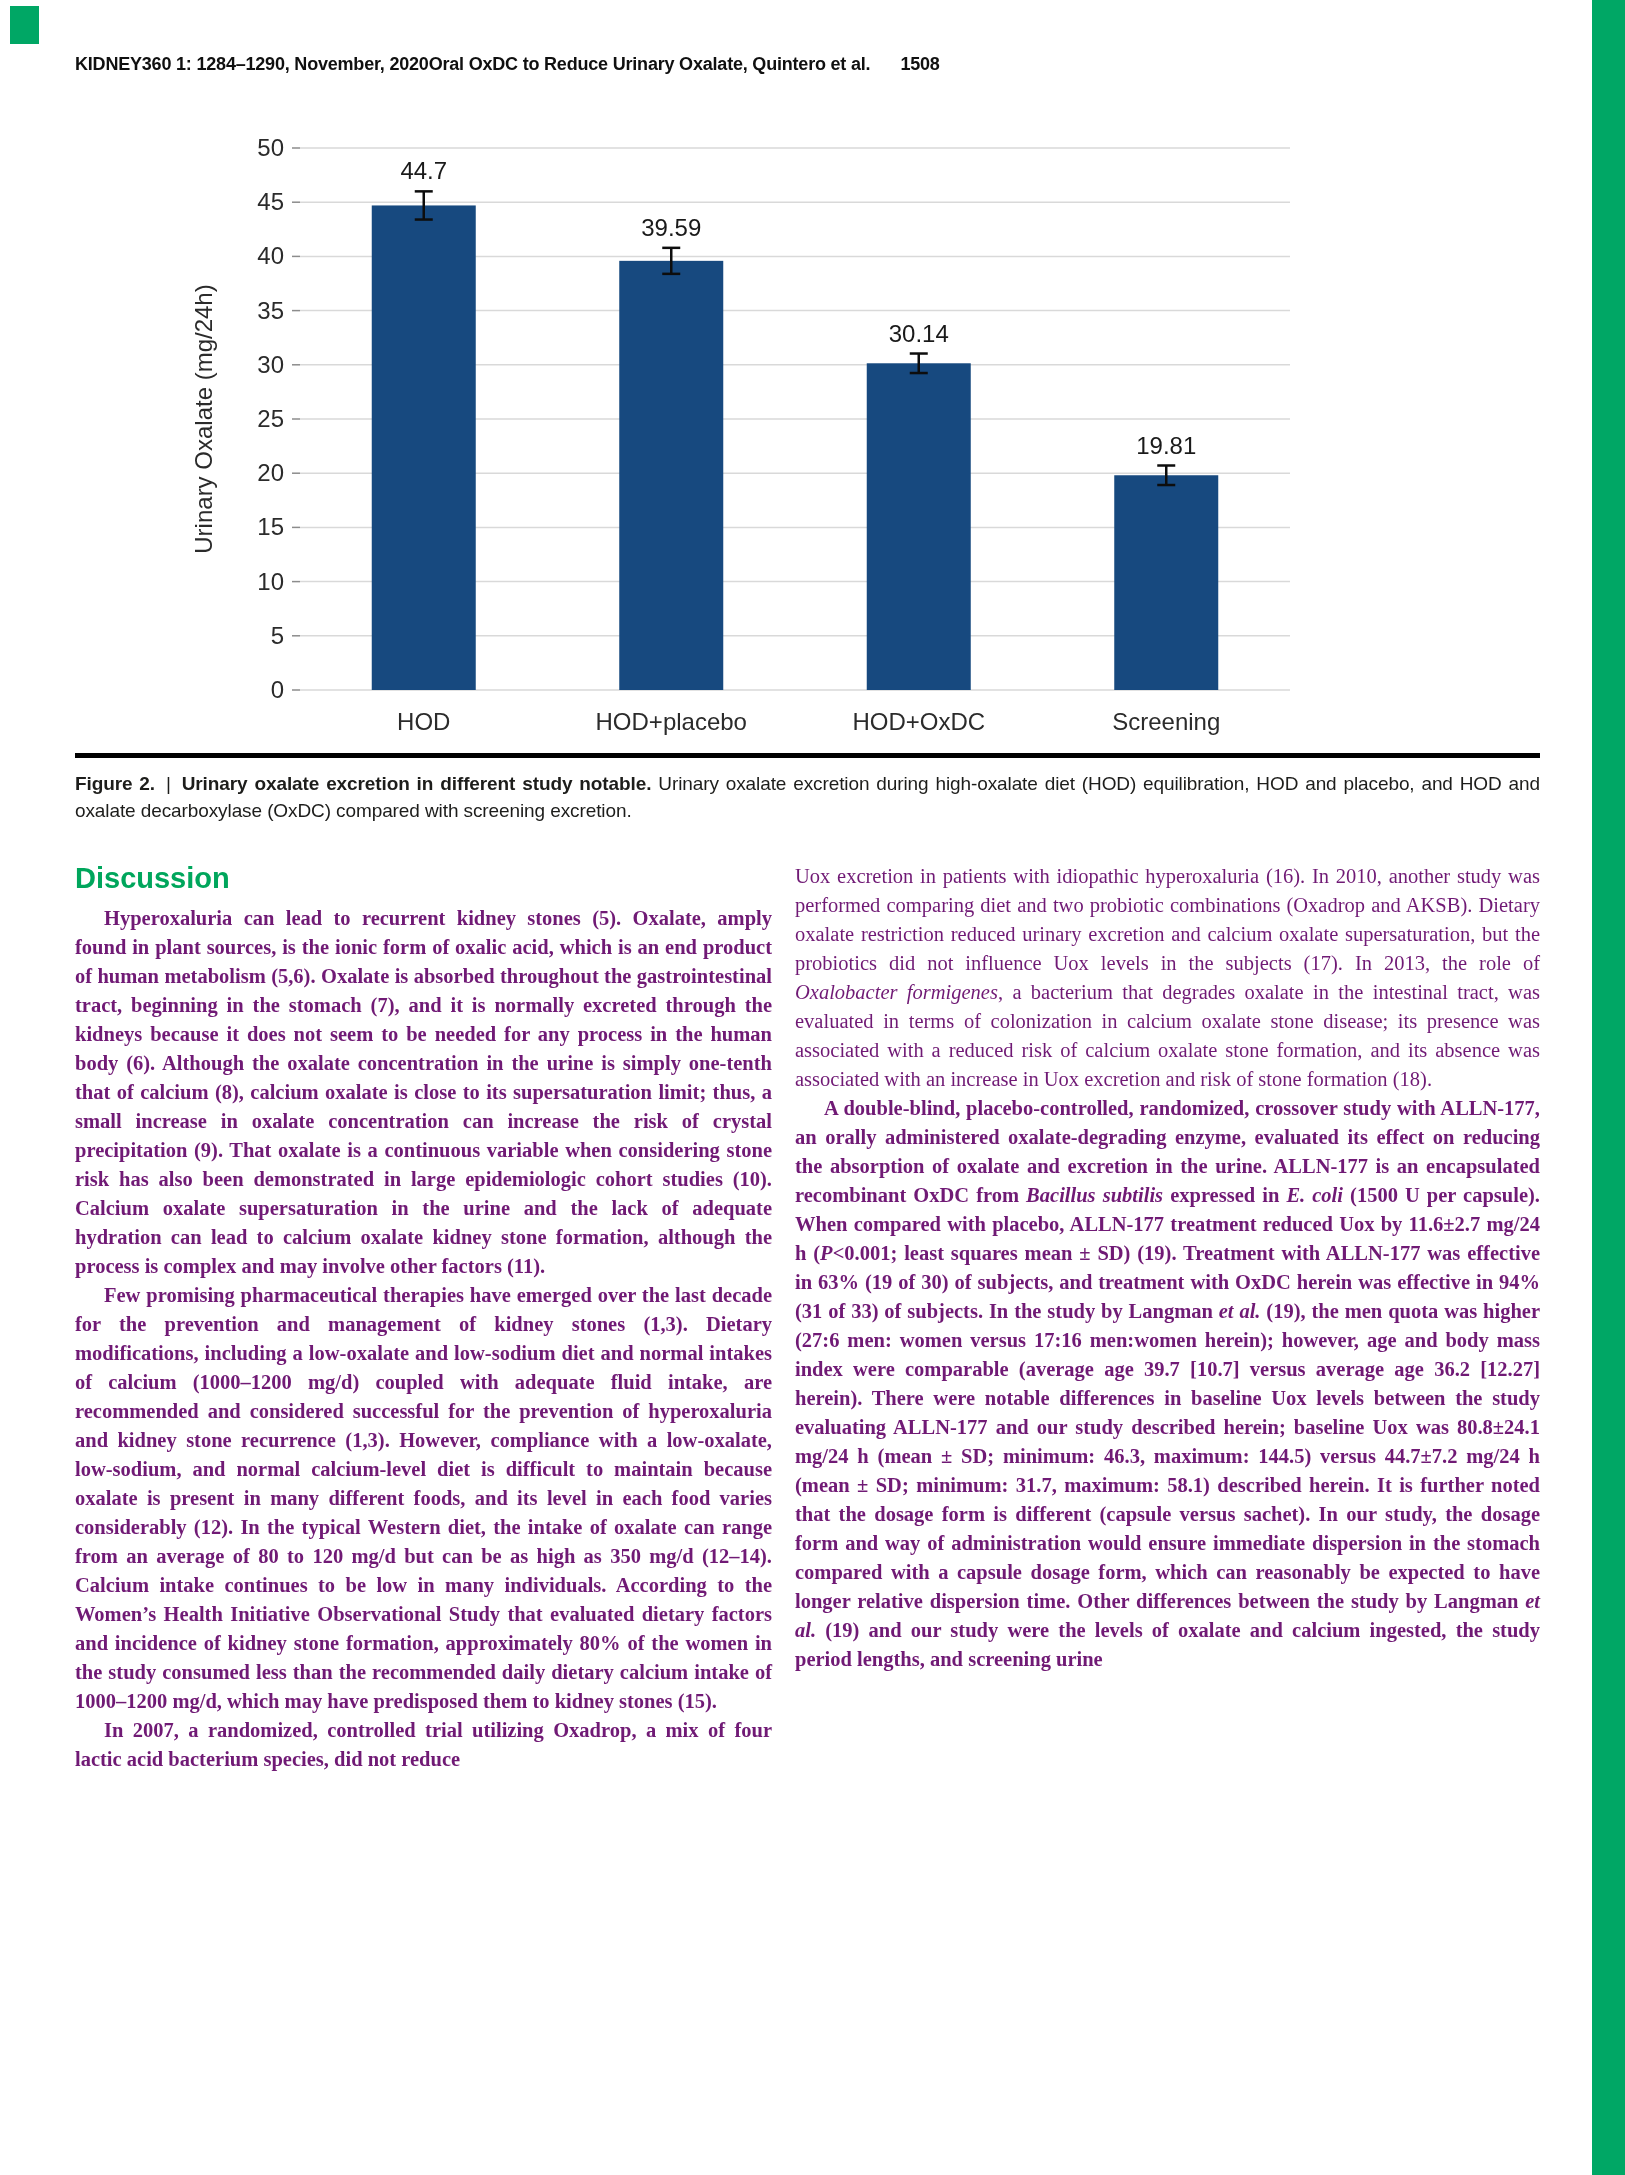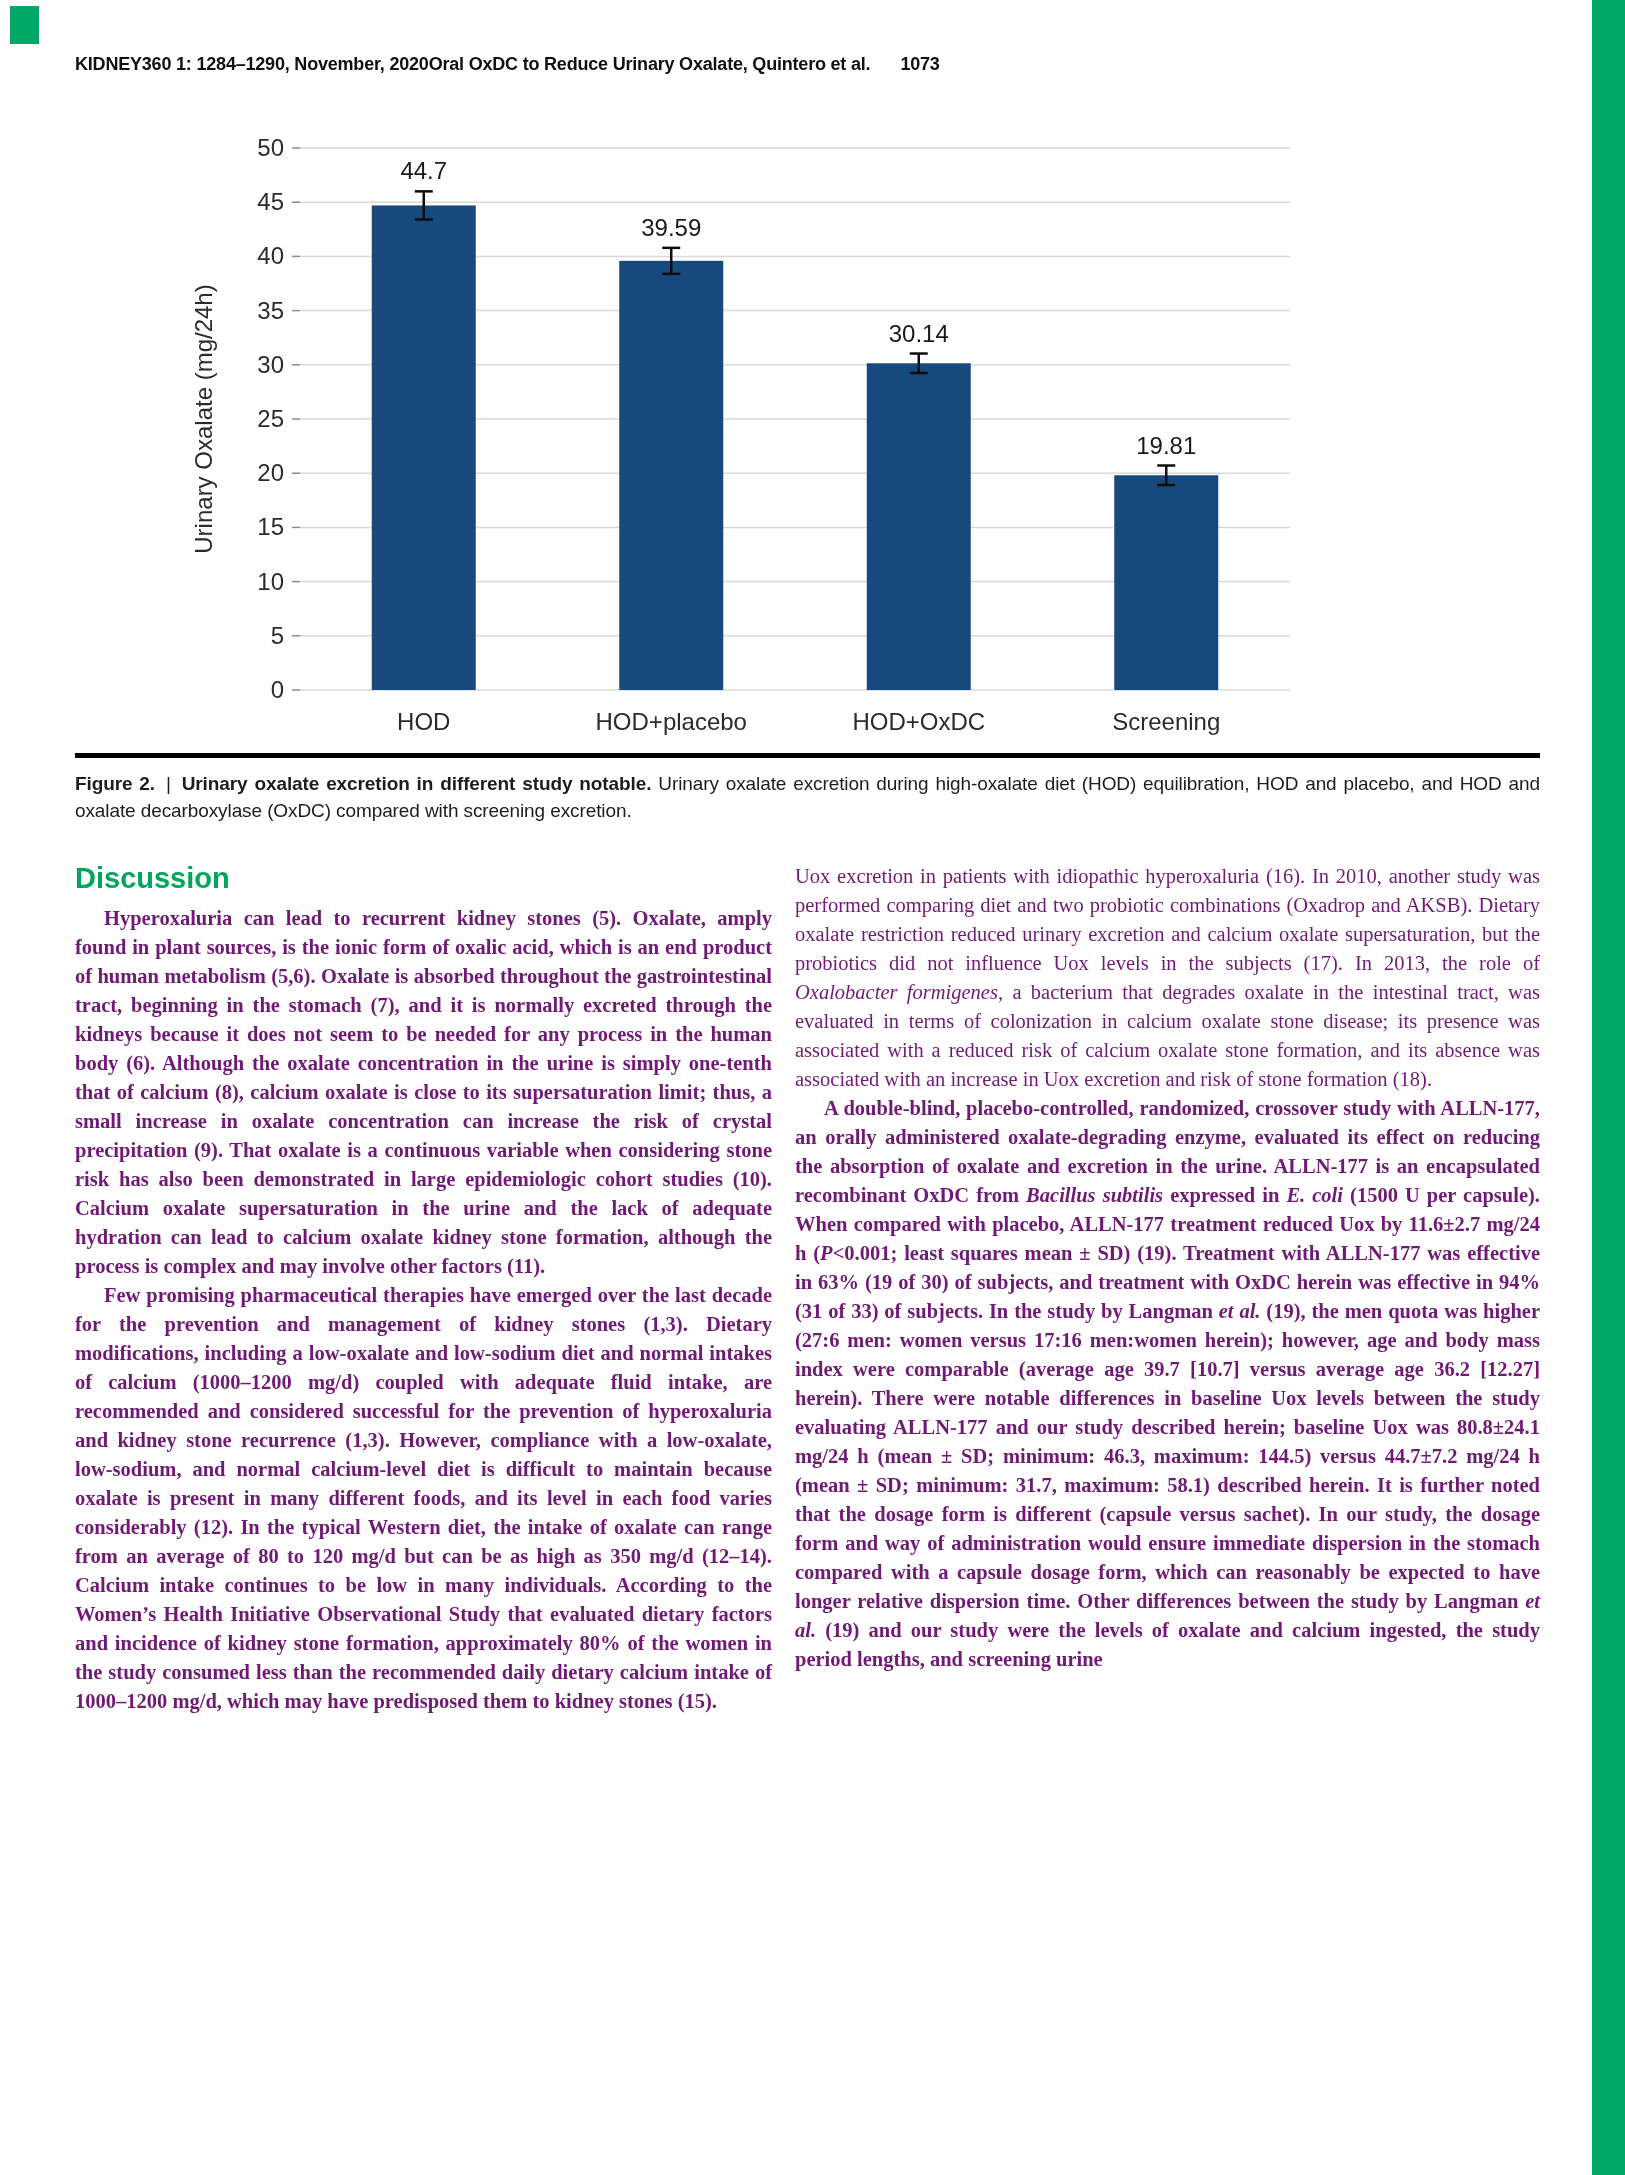--- a/index.html
+++ b/index.html
@@ -41,21 +41,21 @@
   .it{font-style:italic;}
 </style>
 </head>
 <body>
 
 <div class="corner-mark"></div>
 <div class="green-edge"></div>
 
 <div class="page-header">
   <span>KIDNEY360 1: 1284–1290, November, 2020</span>
-  <span><span>Oral OxDC to Reduce Urinary Oxalate, Quintero et al.</span><span class="page-num">1073</span></span>
+  <span><span>Oral OxDC to Reduce Urinary Oxalate, Quintero et al.</span><span class="page-num">1508</span></span>
 </div>
 
 <div class="figure-area">
   <svg id="chart-svg" width="1230" height="618">
       <line x1="225" y1="560" x2="1215" y2="560" stroke="#d9d9d9" stroke-width="1.5"></line>
       <line x1="217" y1="560" x2="225" y2="560" stroke="#8c8c8c" stroke-width="1.5"></line>
       <text x="209" y="568" text-anchor="end" class="tick">0</text>
       <line x1="225" y1="505.8" x2="1215" y2="505.8" stroke="#d9d9d9" stroke-width="1.5"></line>
       <line x1="217" y1="505.8" x2="225" y2="505.8" stroke="#8c8c8c" stroke-width="1.5"></line>
       <text x="209" y="513.8" text-anchor="end" class="tick">5</text>
@@ -121,19 +121,20 @@
   <span class="b">Urinary oxalate excretion in different study notable.</span>
   <span>Urinary oxalate excretion during high-oxalate diet (HOD) equilibration, HOD and placebo, and HOD and oxalate decarboxylase (OxDC) compared with screening excretion.</span>
 </p>
 
 <div class="discussion">
   <div class="columns">
     <div class="col col-left" id="col-left">
       <h2>Discussion</h2>
     <p class="indent"><span>Hyperoxaluria can lead to recurrent kidney stones (5). Oxalate, amply found in plant sources, is the ionic form of oxalic acid, which is an end product of human metabolism (5,6). Oxalate is absorbed throughout the gastrointestinal tract, beginning in the stomach (7), and it is normally excreted through the kidneys because it does not seem to be needed for any process in the human body (6). Although the oxalate concentration in the urine is simply one-tenth that of calcium (8), calcium oxalate is close to its supersaturation limit; thus, a small increase in oxalate concentration can increase the risk of crystal precipitation (9). That oxalate is a continuous variable when considering stone risk has also been demonstrated in large epidemiologic cohort studies (10). Calcium oxalate supersaturation in the urine and the lack of adequate hydration can lead to calcium oxalate kidney stone formation, although the process is complex and may involve other factors (11).</span></p>
         <p class="indent"><span>Few promising pharmaceutical therapies have emerged over the last decade for the prevention and management of kidney stones (1,3). Dietary modifications, including a low-oxalate and low-sodium diet and normal intakes of calcium (1000–1200 mg/d) coupled with adequate fluid intake, are recommended and considered successful for the prevention of hyperoxaluria and kidney stone recurrence (1,3). However, compliance with a low-oxalate, low-sodium, and normal calcium-level diet is difficult to maintain because oxalate is present in many different foods, and its level in each food varies considerably (12). In the typical Western diet, the intake of oxalate can range from an average of 80 to 120 mg/d but can be as high as 350 mg/d (12–14). Calcium intake continues to be low in many individuals. According to the Women’s Health Initiative Observational Study that evaluated dietary factors and incidence of kidney stone formation, approximately 80% of the women in the study consumed less than the recommended daily dietary calcium intake of 1000–1200 mg/d, which may have predisposed them to kidney stones (15).</span></p>
+        <p class="indent"><span>In 2007, a randomized, controlled trial utilizing Oxadrop, a mix of four lactic acid bacterium species, did not reduce</span></p>
       </div>
     <div class="col col-right" id="col-right">
         <p><span>Uox excretion in patients with idiopathic hyperoxaluria (16). In 2010, another study was performed comparing diet and two probiotic combinations (Oxadrop and AKSB). Dietary oxalate restriction reduced urinary excretion and calcium oxalate supersaturation, but the probiotics did not influence Uox levels in the subjects (17). In 2013, the role of </span><span class="it">Oxalobacter formigenes</span><span>, a bacterium that degrades oxalate in the intestinal tract, was evaluated in terms of colonization in calcium oxalate stone disease; its presence was associated with a reduced risk of calcium oxalate stone formation, and its absence was associated with an increase in Uox excretion and risk of stone formation (18).</span></p>
         <p class="indent"><span>A double-blind, placebo-controlled, randomized, crossover study with ALLN-177, an orally administered oxalate-degrading enzyme, evaluated its effect on reducing the absorption of oxalate and excretion in the urine. ALLN-177 is an encapsulated recombinant OxDC from </span><span class="it">Bacillus subtilis</span><span> expressed in </span><span class="it">E. coli</span><span> (1500 U per capsule). When compared with placebo, ALLN-177 treatment reduced Uox by 11.6±2.7 mg/24 h (</span><span class="it">P</span><span>&lt;0.001; least squares mean ± SD) (19). Treatment with ALLN-177 was effective in 63% (19 of 30) of subjects, and treatment with OxDC herein was effective in 94% (31 of 33) of subjects. In the study by Langman </span><span class="it">et al.</span><span> (19), the men quota was higher (27:6 men: women versus 17:16 men:women herein); however, age and body mass index were comparable (average age 39.7 [10.7] versus average age 36.2 [12.27] herein). There were notable differences in baseline Uox levels between the study evaluating ALLN-177 and our study described herein; baseline Uox was 80.8±24.1 mg/24 h (mean ± SD; minimum: 46.3, maximum: 144.5) versus 44.7±7.2 mg/24 h (mean ± SD; minimum: 31.7, maximum: 58.1) described herein. It is further noted that the dosage form is different (capsule versus sachet). In our study, the dosage form and way of administration would ensure immediate dispersion in the stomach compared with a capsule dosage form, which can reasonably be expected to have longer relative dispersion time. Other differences between the study by Langman </span><span class="it">et al.</span><span> (19) and our study were the levels of oxalate and calcium ingested, the study period lengths, and screening urine</span></p>
       </div>
   </div>
 </div>
 
 </body></html>

